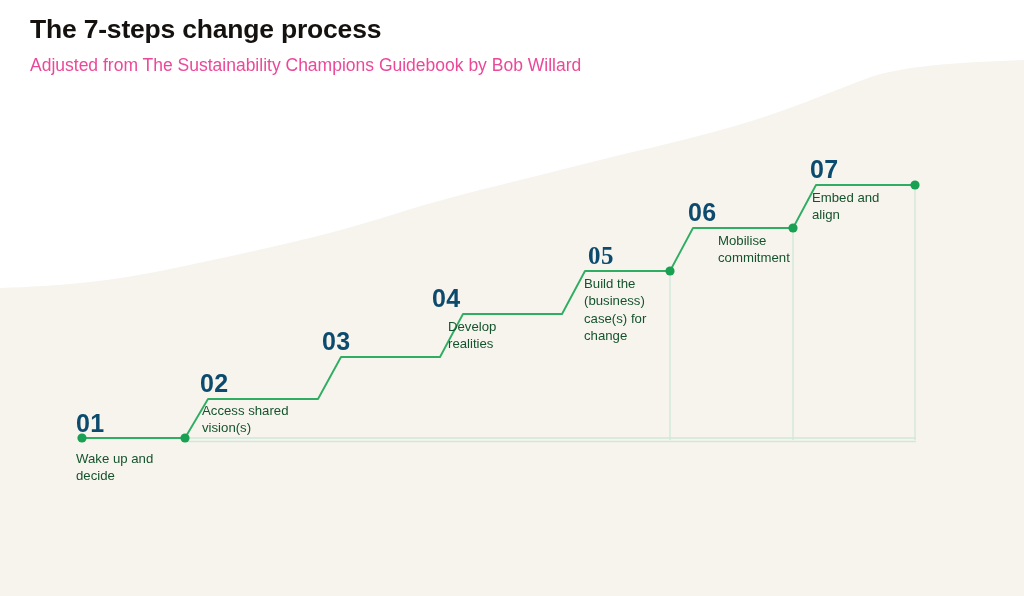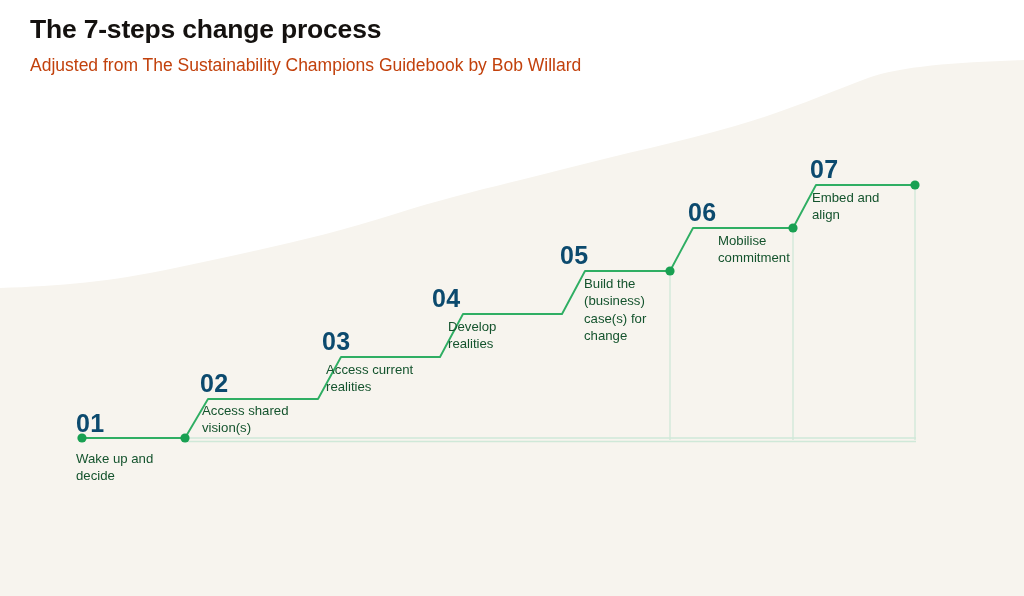--- a/index.html
+++ b/index.html
@@ -37,21 +37,21 @@
     font-weight: bold;
     color: #14110f;
     letter-spacing: -0.2px;
     margin: 0;
     line-height: 1.2;
     white-space: nowrap;
   }
   .subtitle {
     font-size: 17.5px;
     font-weight: 400;
-    color: #c2410c;
+    color: #ec4899;
     margin: 9px 0 0 0;
     line-height: 1.2;
     white-space: nowrap;
   }
   .steps-layer {
     position: absolute;
     inset: 0;
     z-index: 4;
   }
   .step-num {
@@ -120,28 +120,26 @@
 
     <div class="step-num" style="left:76px; top:411px;">01</div>
     <div class="step-label" style="left:76px; top:450px; width:130px;">Wake up and
 decide</div>
 
     <div class="step-num" style="left:200px; top:371px;">02</div>
     <div class="step-label" style="left:202px; top:402px; width:140px;">Access shared
 vision(s)</div>
 
     <div class="step-num" style="left:322px; top:329px;">03</div>
-    <div class="step-label" style="left:326px; top:361px; width:140px;">Access current
-realities</div>
 
     <div class="step-num" style="left:432px; top:286px;text-align:right;">04</div>
     <div class="step-label" style="left:448px; top:318px; width:120px;">Develop
 realities</div>
 
-    <div class="step-num" style="left:560px; top:243px;">05</div>
+    <div class="step-num" style="left:588px; top:243px;font-family:Liberation Serif, serif;">05</div>
     <div class="step-label" style="left:570px; top:275px; width:100px;margin-left:14px;">Build the
 (business)
 case(s) for
 change</div>
 
     <div class="step-num" style="left:688px; top:200px;text-align:right;">06</div>
     <div class="step-label" style="left:690px; top:232px; width:115px;margin-left:28px;">Mobilise
 commitment</div>
 
     <div class="step-num" style="left:810px; top:157px;">07</div>

